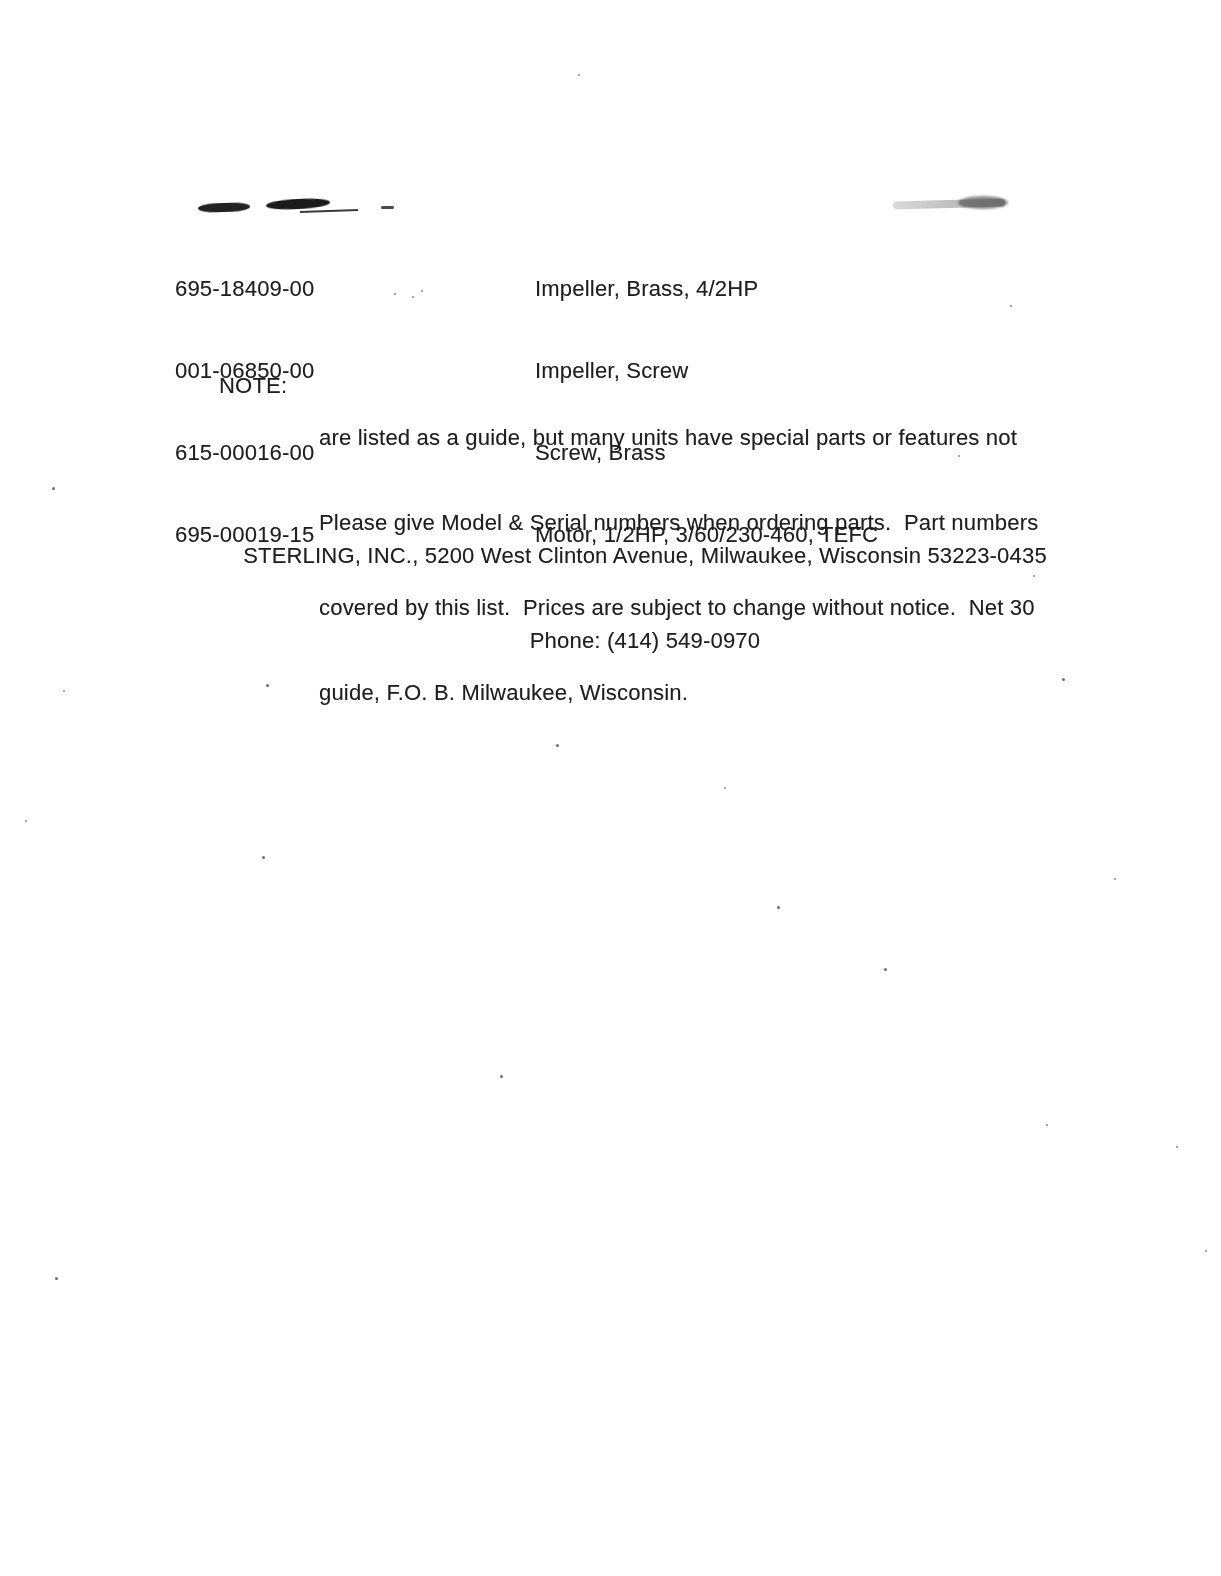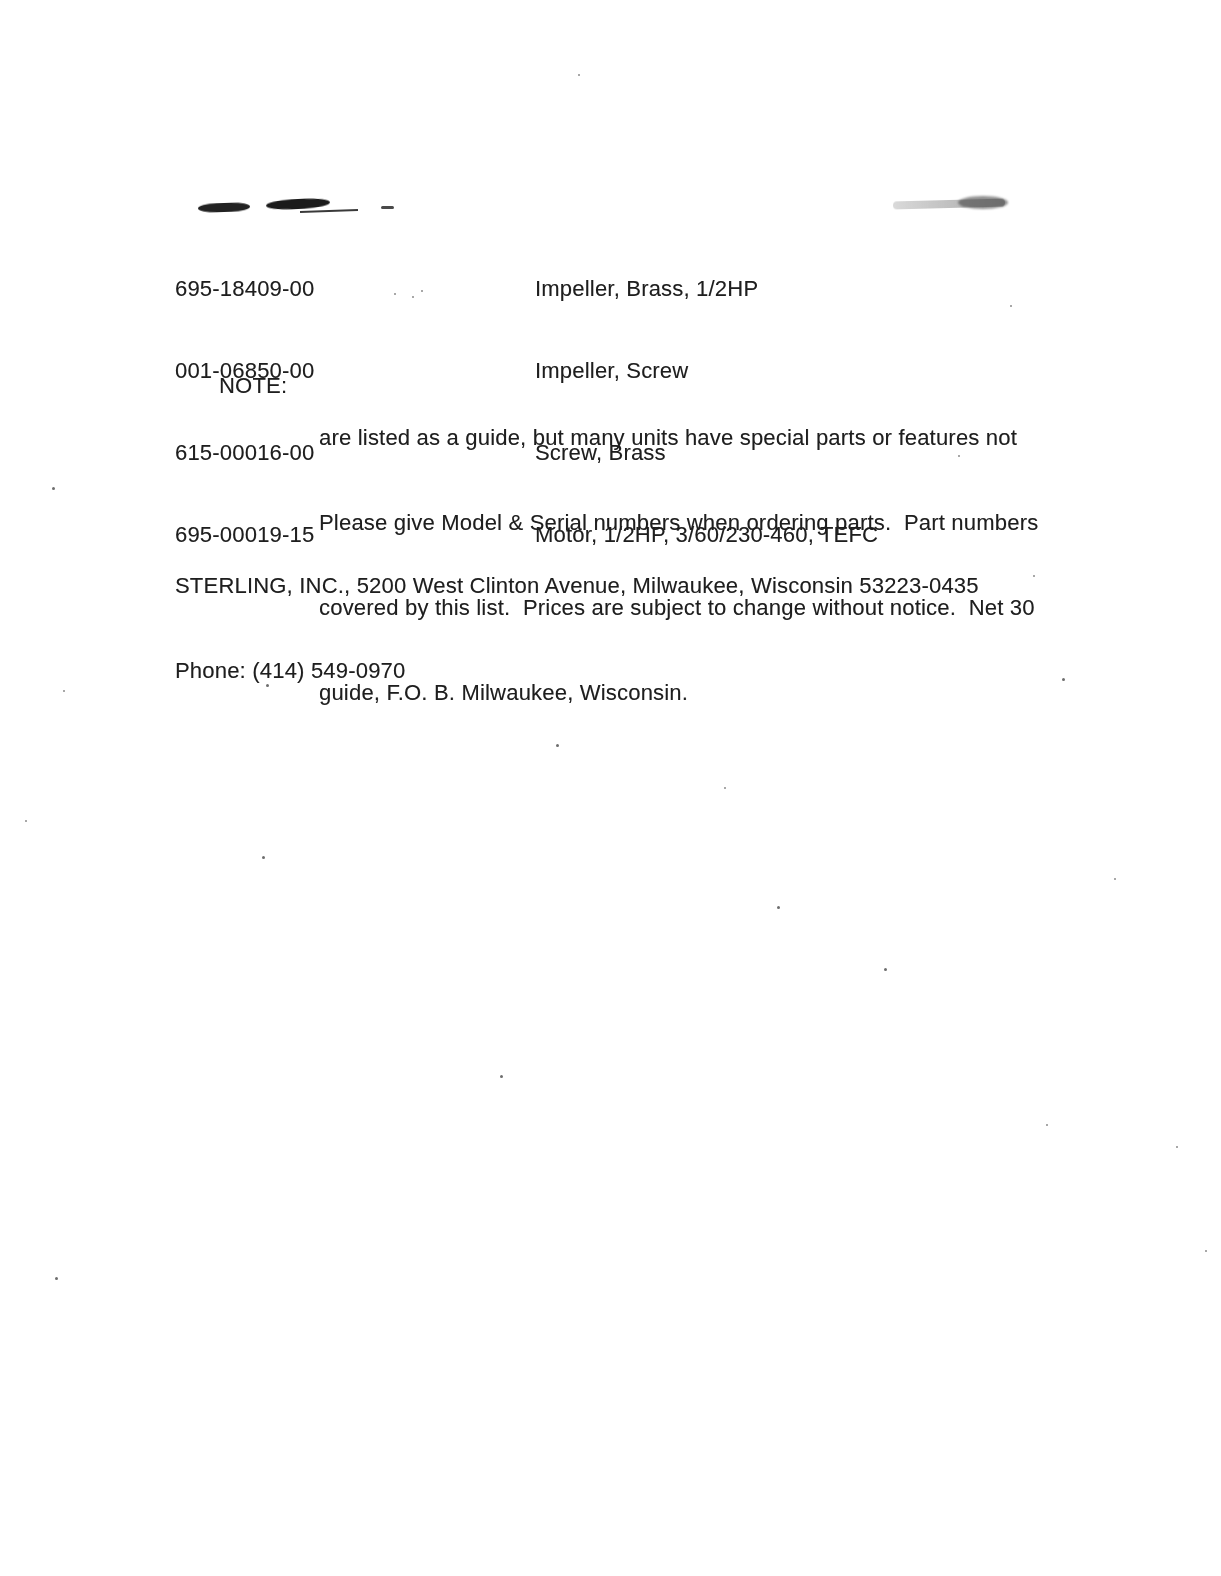--- a/index.html
+++ b/index.html
@@ -30,21 +30,21 @@
   .part-number { width: 360px; }
   .part-desc { }
 
   
   .note-block { position: absolute; left: 175px; top: 369px; display: flex; margin-left: 44px; }
   .note-label { width: 100px; line-height: 33px; }
   .note-lines { width: 820px; }
   .note-line { line-height: 33px; }
 
   
-  .company-block { position: absolute; left: 175px; top: 517px; width: 940px; }
+  .company-block { position: absolute; left: 175px; top: 487px; width: 940px; text-align: center; }
   .company-line { line-height: 33px; }
 
   
   .footer-filename {
     position: absolute;
     left: 185px;
     top: 1487px;
     font-size: 15px;
     color: #2b2b2b;
     letter-spacing: 0.2px;
@@ -94,21 +94,21 @@
   <div class="smudge smudge-left1"></div>
   <div class="smudge smudge-left2"></div>
   <div class="smudge smudge-line"></div>
   <div class="smudge smudge-dash"></div>
   <div class="smudge smudge-right"></div>
   <div class="smudge smudge-right-blob"></div>
 
   <div class="parts-list doc-text">
     <div class="part-row">
       <span class="part-number">695-18409-00</span>
-      <span class="part-desc">Impeller, Brass, 1/2HP</span>
+      <span class="part-desc">Impeller, Brass, 4/2HP</span>
     </div>
     <div class="part-row">
       <span class="part-number">001-06850-00</span>
       <span class="part-desc">Impeller, Screw</span>
     </div>
     <div class="part-row">
       <span class="part-number">615-00016-00</span>
       <span class="part-desc">Screw, Brass</span>
     </div>
     <div class="part-row">

